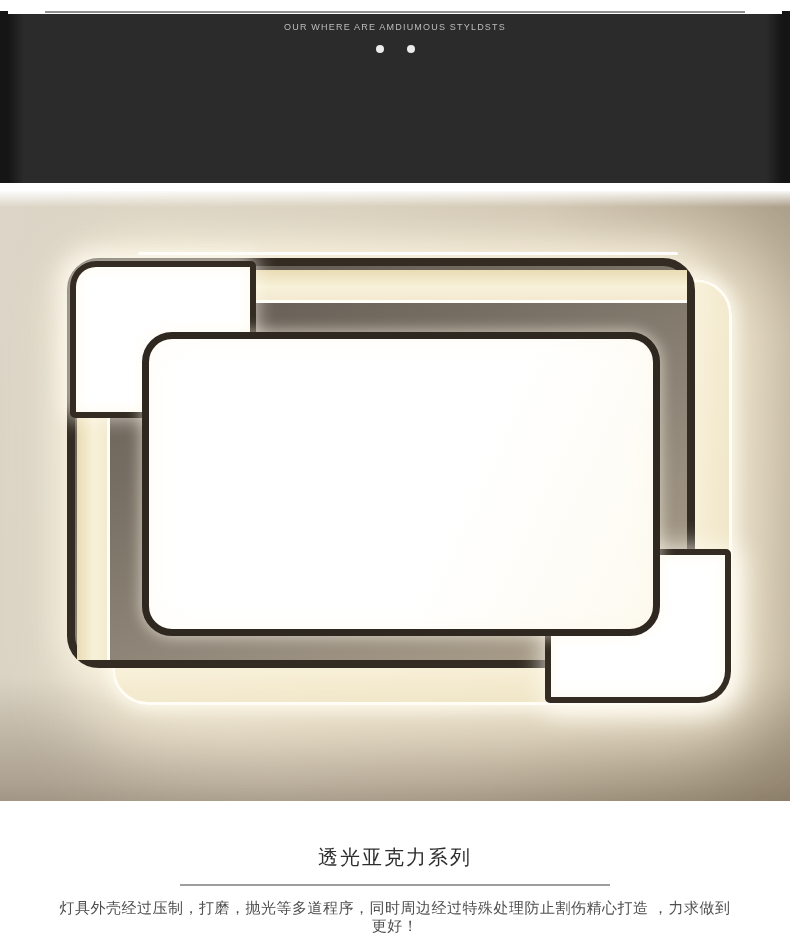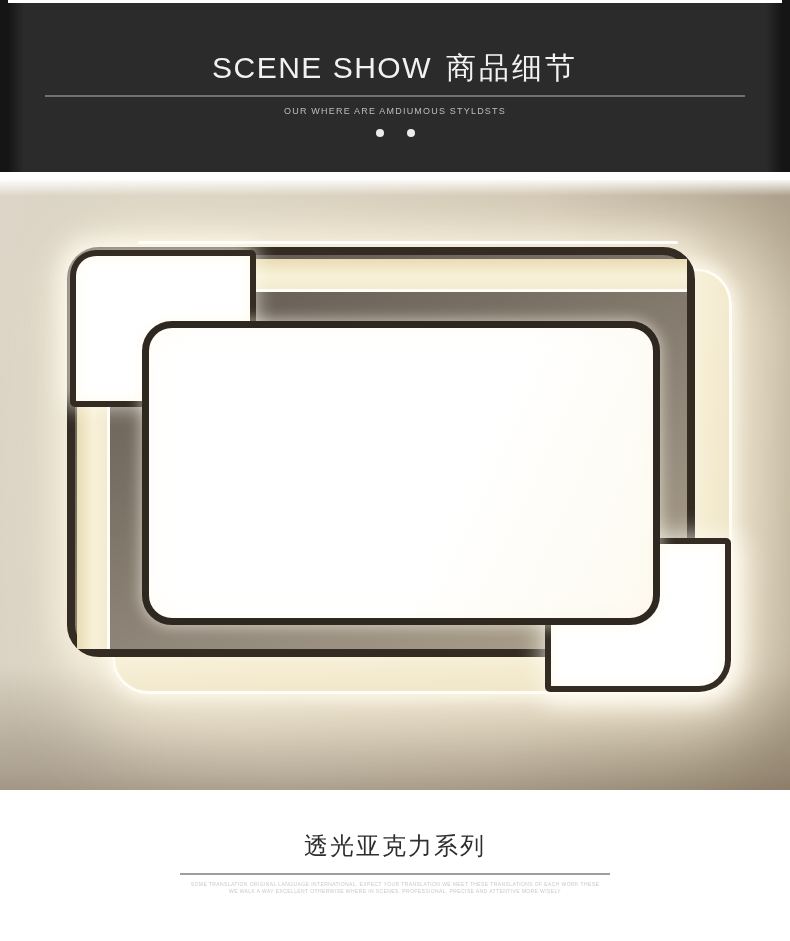--- a/index.html
+++ b/index.html
@@ -83,42 +83,41 @@
     left:142px;top:141px;width:504px;height:290px;
     background:linear-gradient(115deg,#ffffff 60%,#fdfaf0 100%);
     border:7px solid #2f2820;border-radius:30px;
     box-shadow:0 0 14px 2px rgba(255,250,235,.55), inset 0 0 26px rgba(255,246,222,.3);
   }
 
   
   .caption{position:relative;text-align:center;background:#ffffff;}
   .caption-title{
     margin:0;padding-top:38px;font-family:"Liberation Serif","DejaVu Serif",serif;
-    font-weight:500;font-size:24px;letter-spacing:2px;color:var(--title-text,#2e2e2e);line-height:36px;
+    font-weight:500;font-size:20px;letter-spacing:2px;color:var(--title-text,#2e2e2e);line-height:36px;
   }
   .caption-divider{width:430px;height:2px;margin:9px auto 0;background:var(--divider-gray,#9e9e9e);}
   .caption-desc{
     margin:13px auto 0;width:680px;font-size:15px;letter-spacing:.5px;
     color:var(--body-text,#4f4f4f);line-height:18px;
   }
   .fine-print{
     margin:0 auto;width:640px;font-size:5px;line-height:7px;letter-spacing:.4px;
     color:#c9c9c9;overflow:hidden;white-space:nowrap;
   }
   .fine-print.first{margin-top:6px;}
 </style>
 </head>
 <body>
 
 <div class="page">
 
   <header class="hero">
     <div class="hero-top-strip"></div>
     <div class="hero-inner">
-      <h1 class="hero-title"><span class="en">SCENE SHOW</span><span class="zh">商品细节</span></h1>
       <div class="hero-divider"></div>
       <div class="hero-tagline">OUR WHERE ARE AMDIUMOUS STYLDSTS</div>
       <div class="hero-dots">
         <span class="dot"></span>
         <span class="dot"></span>
       </div>
     </div>
   </header>
 
   <section class="photo" aria-label="rectangular acrylic LED ceiling lamp: two offset dark-trimmed frames, lit white corner panels, warm backlight glow on taupe wall">
@@ -130,17 +129,18 @@
     <div class="bar-top"></div>
     <div class="bar-left"></div>
     <div class="panel-tl"></div>
     <div class="panel-br"></div>
     <div class="panel-center"></div>
   </section>
 
   <section class="caption">
     <h2 class="caption-title">透光亚克力系列</h2>
     <div class="caption-divider"></div>
+    <p class="caption-desc">灯具外壳经过压制，打磨，抛光等多道程序，同时周边经过特殊处理防止割伤精心打造 ，力求做到更好！</p>
     <p class="fine-print first">SOME TRANSLATION ORIGINAL LANGUAGE INTERNATIONAL. EXPECT YOUR TRANSLATION WE MEET THESE TRANSLATIONS OF EACH WORK THESE</p>
     <p class="fine-print">WE WALK A WAY EXCELLENT OTHERWISE WHERE IN SCENES. PROFESSIONAL. PRECISE AND ATTENTIVE MORE WISELY</p>
   </section>
 
 </div>
 
 </body></html>

